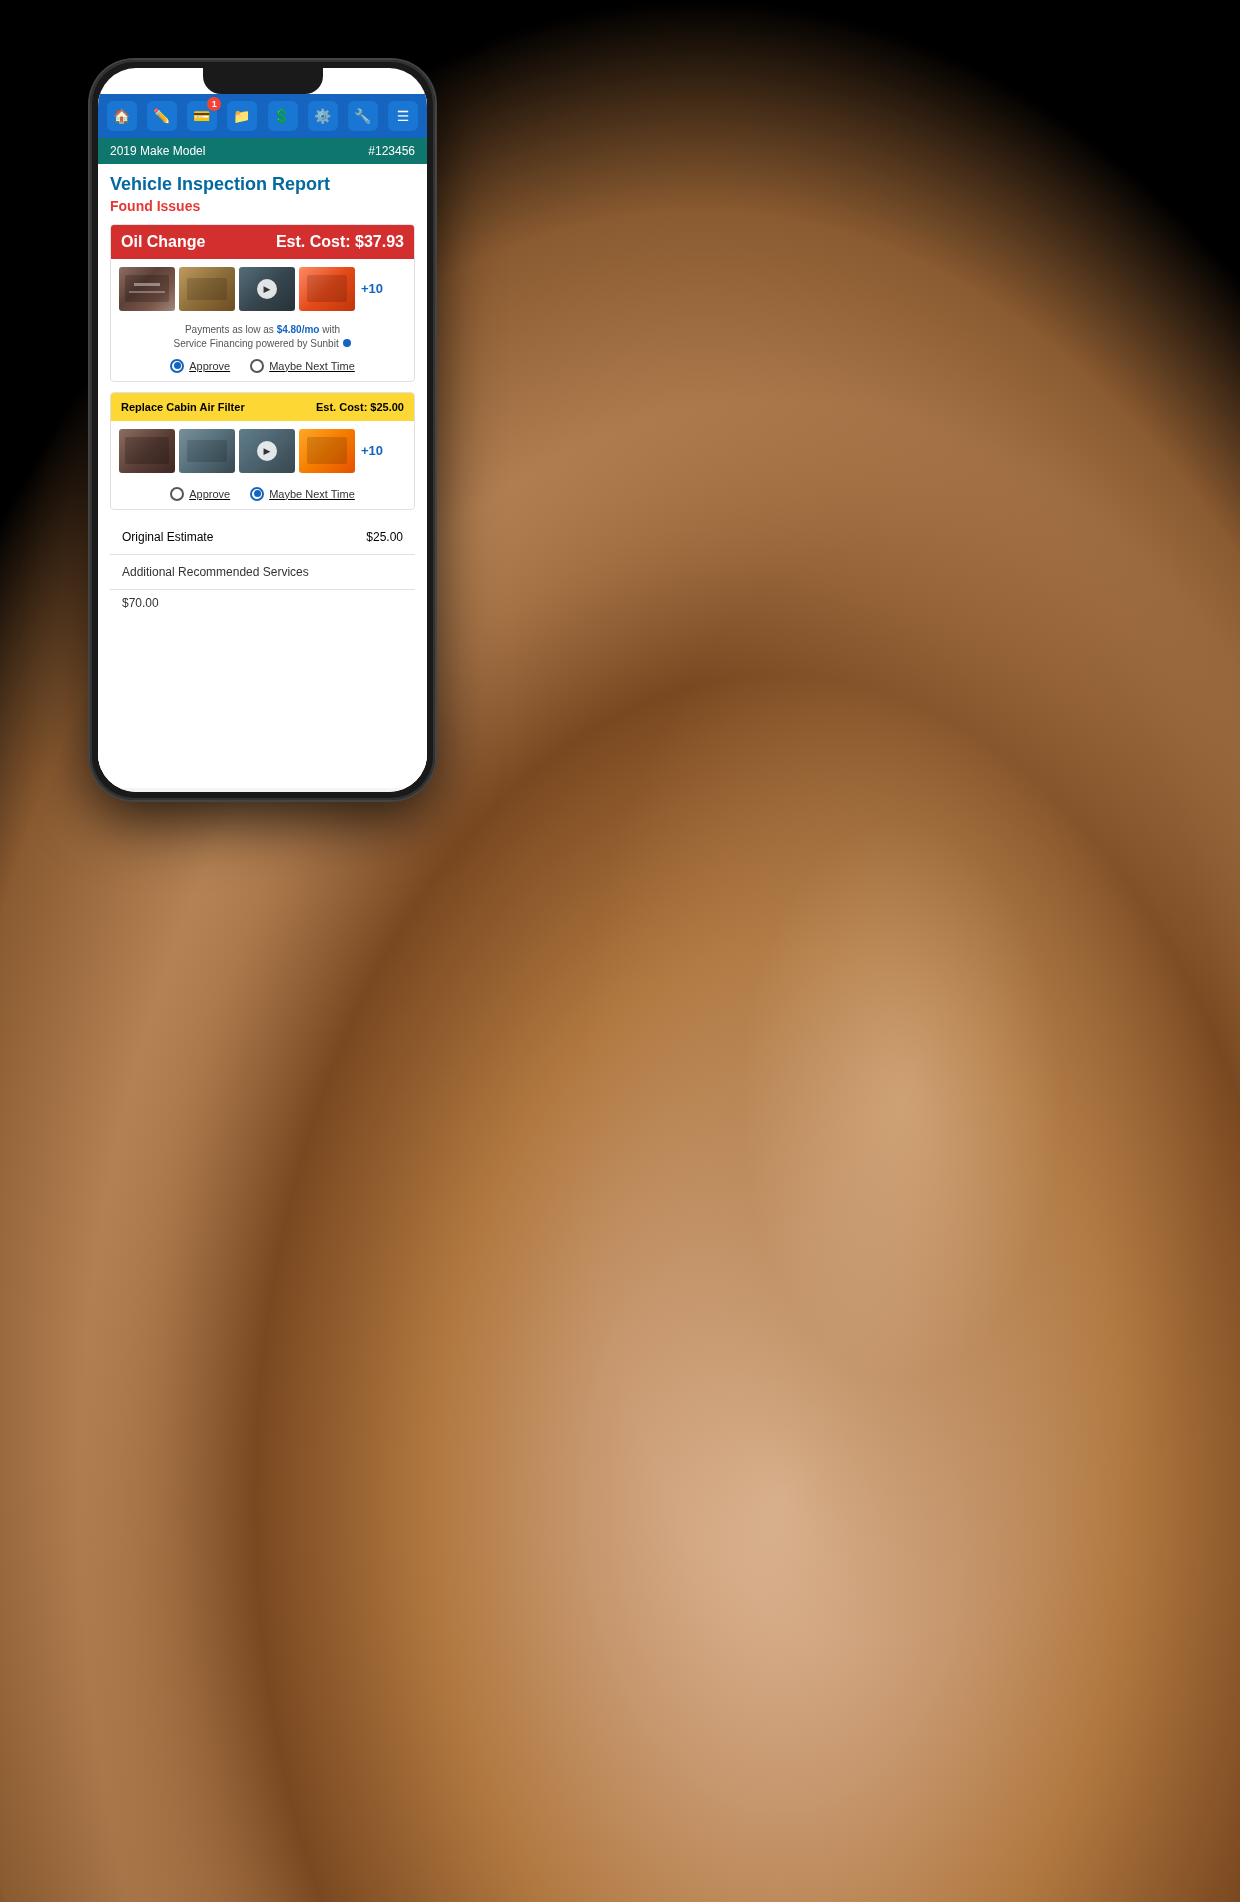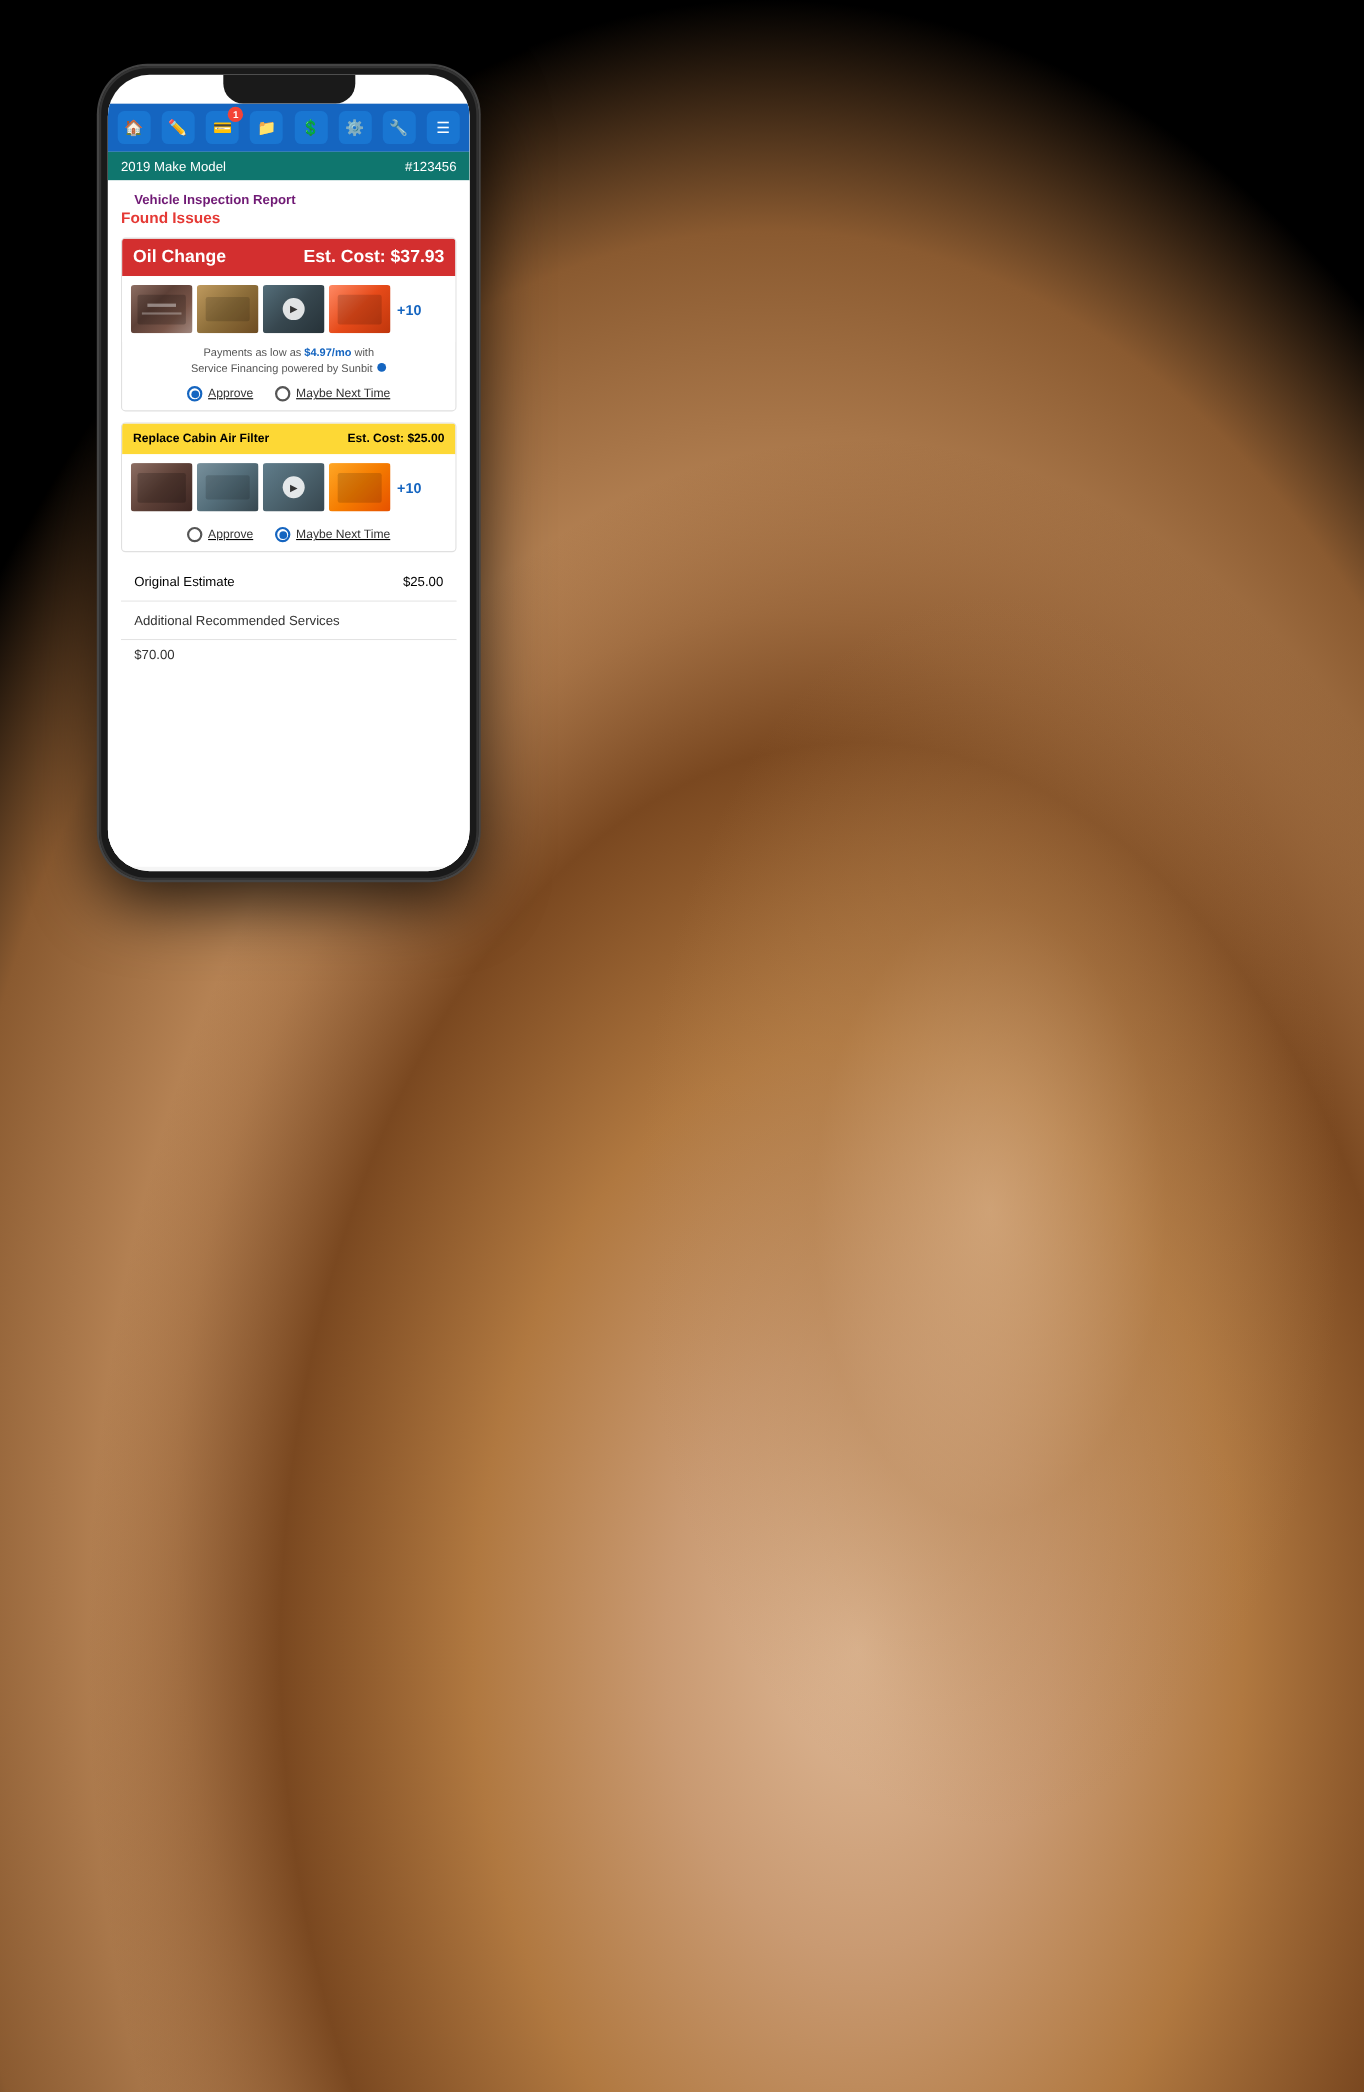--- a/index.html
+++ b/index.html
@@ -126,25 +126,24 @@
 
     
     .main-content {
       padding: 10px 12px;
       overflow-y: auto;
       height: calc(100% - 44px - 30px);
       background: #fff;
     }
 
     .report-title {
-      color: #701a75;
-      font-size: 12px;
+      color: #0369a1;
+      font-size: 18px;
       font-weight: 700;
       line-height: 1.2;
-      margin-left: 12px;
     }
 
     .report-subtitle {
       color: #e53935;
       font-size: 14px;
       font-weight: 600;
       margin-top: 2px;
       margin-bottom: 10px;
     }
 
@@ -430,21 +429,21 @@
               </div>
               <div class="img-thumb">
                 <div class="img-thumb-inner alt3">
                   <div style="width:70%;height:60%;background:rgba(0,0,0,0.15);border-radius:2px;"></div>
                 </div>
               </div>
               <div class="more-count">+10</div>
             </div>
             <div class="financing-text">
               <span>Payments as low as</span>
-              <span class="financing-amount">$4.97/mo</span>
+              <span class="financing-amount">$4.80/mo</span>
               <span> with<br>Service Financing powered by Sunbit</span>
               <span class="sunbit-dot"></span>
             </div>
             <div class="radio-group">
               <label class="radio-option">
                 <div class="radio-circle selected">
                   <div class="radio-dot"></div>
                 </div>
                 <span>Approve</span>
               </label>

